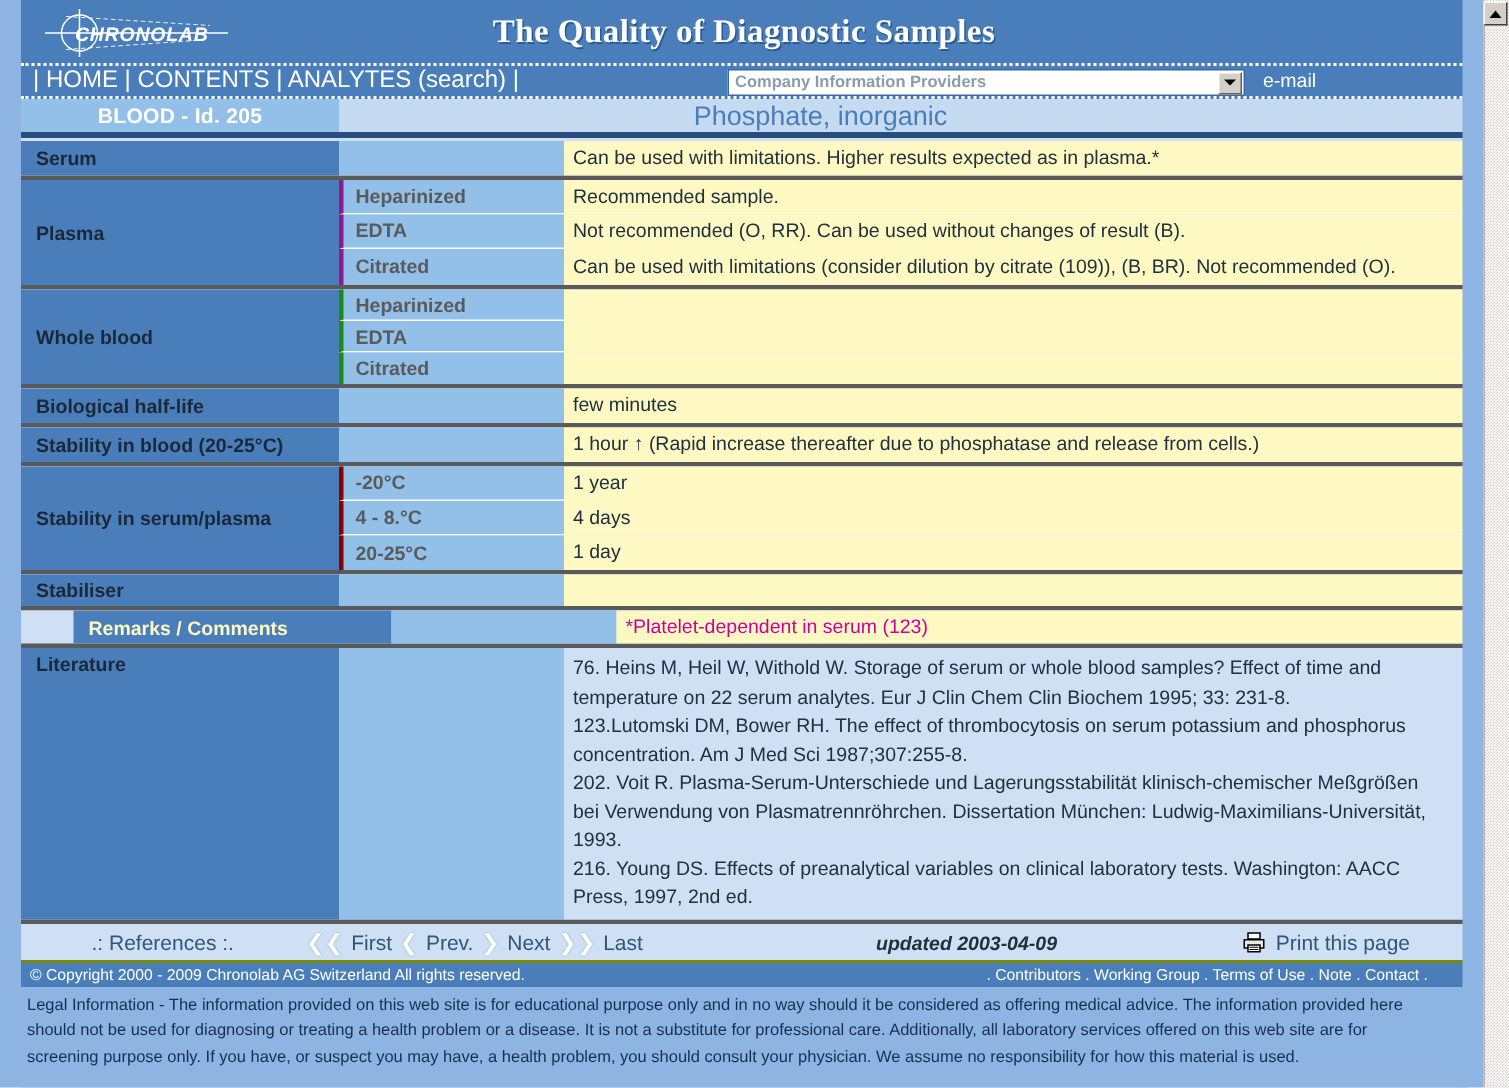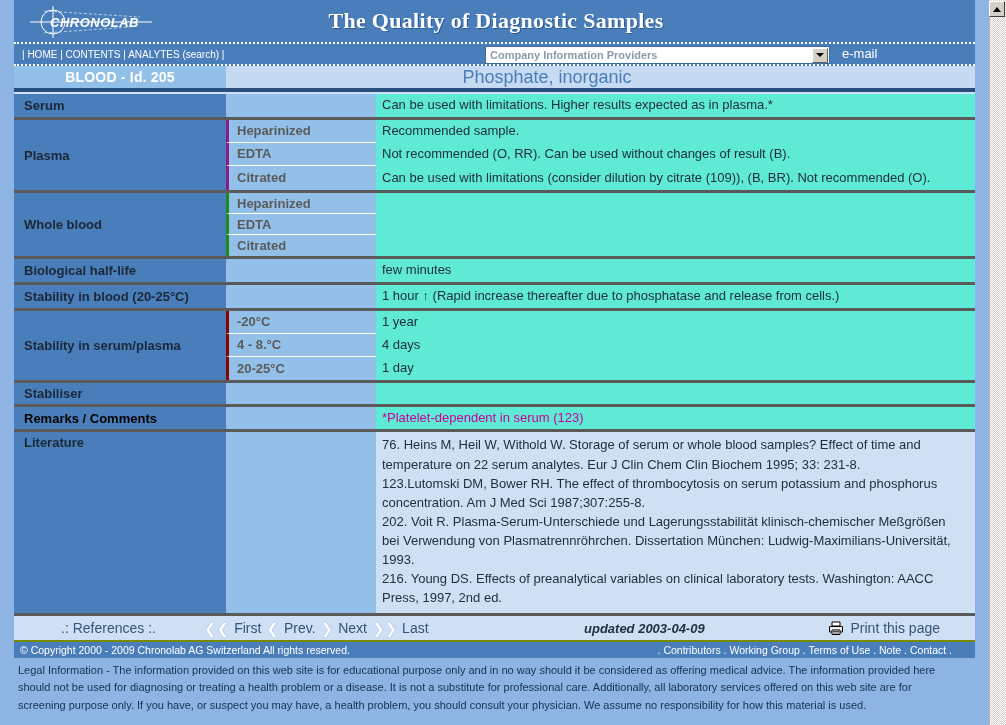--- a/index.html
+++ b/index.html
@@ -83,21 +83,21 @@
   
   .nav {
     position: relative;
     height: 22px;
     background: #4a7ebb;
     border-bottom: 2px dotted #ffffff;
     display: flex; align-items: center;
   }
   .nav-links {
     color: #ffffff;
-    font-size: 10px;
+    font-size: 16px;
     padding-left: 8px;
     white-space: nowrap;
     cursor: pointer;
   }
   .nav-select {
     position: absolute; left: 471px; top: 2px;
     width: 345px; height: 18px;
     background: #ffffff;
     border: 1px solid #3a6ba5;
     display: flex; align-items: center;
@@ -174,21 +174,21 @@
     width: 212px;
     min-width: 212px;
     background: #4a7ebb;
     color: #1a2838;
     font-size: 13px;
     font-weight: bold;
     padding: 2px 0 2px 10px;
     display: flex; align-items: center;
     border-bottom: 1px solid #cfe0f5;
   }
-  .c-label.magenta { color: #000000; }
+  .c-label.magenta { color: #fef9c3; margin-left: 35px; }
   .c-label.nob { border-bottom: none; }
 
   .c-sub {
     width: 150px;
     min-width: 150px;
     background: #93c0e8;
     color: #5a5a5a;
     font-size: 13px;
     font-weight: bold;
     padding: 2px 0 2px 8px;
@@ -197,21 +197,21 @@
     border-bottom: 1px solid #ffffff;
   }
   .c-sub.plain { background: #93c0e8; border-left: 3px solid transparent; }
   .c-sub.acc-purple { border-left-color: #8b1a8b; }
   .c-sub.acc-green  { border-left-color: #1a8b1a; }
   .c-sub.acc-red    { border-left-color: #8b0000; }
   .c-sub.nob { border-bottom: none; }
 
   .c-val {
     flex: 1;
-    background: #5eead4;
+    background: #fef9c3;
     color: #20303f;
     font-size: 13px;
     padding: 2px 8px 2px 6px;
     display: flex; align-items: center;
     line-height: 1.45;
   }
   .c-val.magenta { color: #cc0099; }
   .c-val.multi { display: block; padding-top: 3px; padding-bottom: 3px; }
 
   

